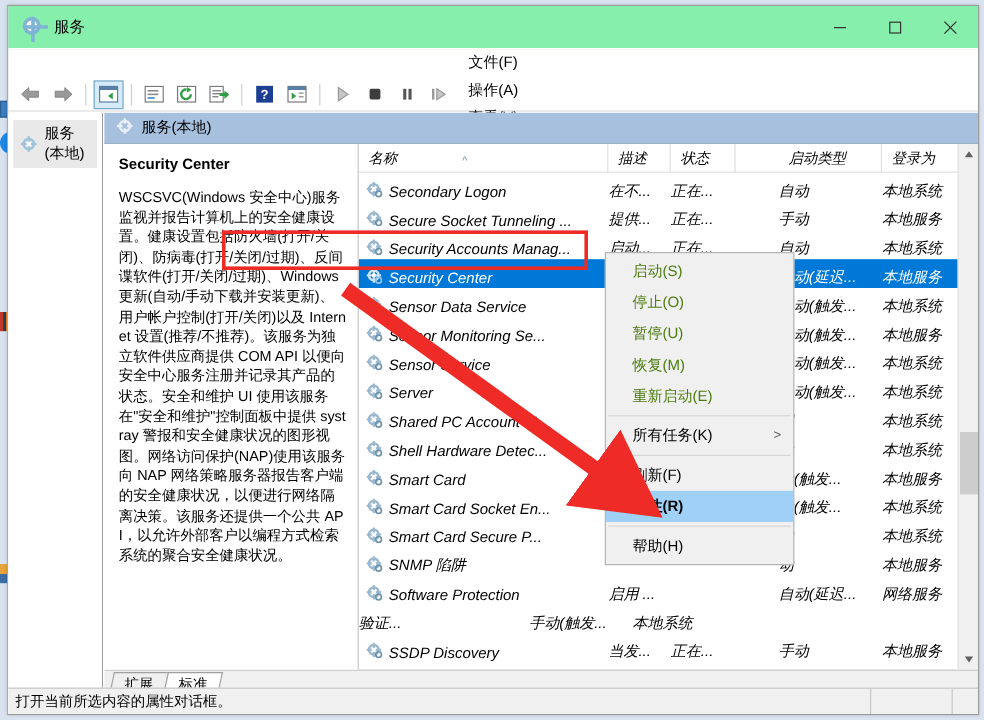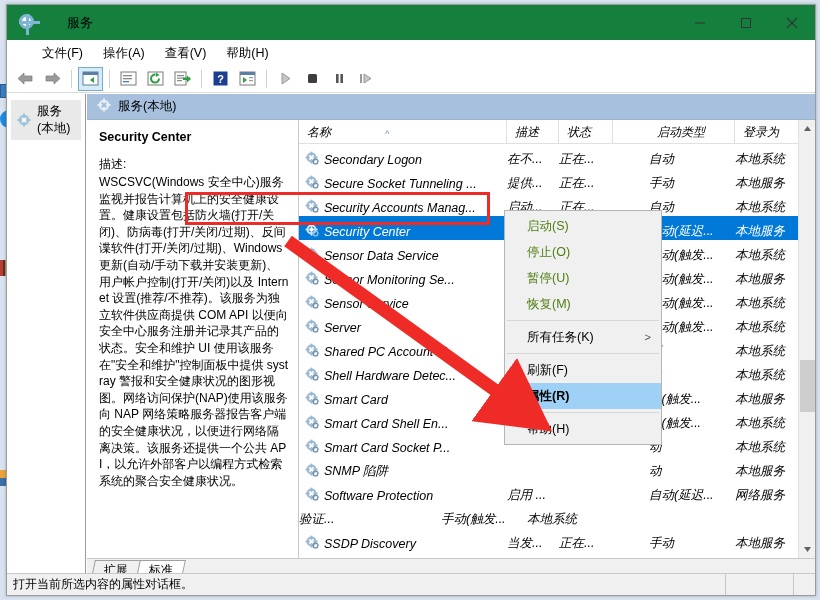--- a/index.html
+++ b/index.html
@@ -23,41 +23,41 @@
   .desk-ico4 { left:0; top:470px; width:10px; height:16px;
                background:linear-gradient(180deg,#e8a33d 0 50%, #3a6ea5 50% 100%); }
 
   
   .window {
     position:absolute; left:6px; top:4px; width:810px; height:592px;
     background:#ffffff; border:1px solid #9b9b9b;
     box-shadow: 0 0 3px rgba(0,0,0,0.25);
   }
   .titlebar {
-    height:36px; background:#15803d; display:flex; align-items:center;
-    border-bottom:1px solid #ffffff; position:relative;gap:22px;
+    height:36px; background:#86efac; display:flex; align-items:center;
+    border-bottom:1px solid #ffffff; position:relative;
   }
   .title-ico { width:18px; height:18px; margin-left:12px; margin-right:8px; position:relative; }
   .gear {
     display:block; width:15px; height:15px; border-radius:50%;
     border:3px solid #7fb4d4; background:#ffffff; position:relative;
   }
   .gear::before, .gear::after {
     content:""; position:absolute; background:#7fb4d4;
   }
   .gear::before { left:-3px; top:4px; width:21px; height:3px; }
   .gear::after  { left:4px; top:-3px; width:3px; height:21px; }
   .title-text { font-size:13px; color:#000; }
   .win-btns { position:absolute; right:0; top:0; display:flex; height:36px; }
   .win-btn { width:46px; height:36px; display:flex; align-items:center; justify-content:center;
              font-size:13px; color:#333; }
   .win-btn svg { display:block; }
 
-  .menubar { height:24px; display:flex; align-items:center; padding-left:25px;
-             background:#ffffff; font-size:12.5px; }
+  .menubar { height:24px; display:flex; align-items:center; padding-left:0;
+             background:#ffffff; font-size:12.5px;flex-direction:column; }
   .menu-item { padding:3px 10px; color:#000; }
 
   .toolbar { height:28px; display:flex; align-items:center; padding-left:6px;
              background:#ffffff; border-bottom:1px solid #dcdcdc; gap:2px; }
   .tb-btn { width:25px; height:24px; display:flex; align-items:center; justify-content:center;
             position:relative; }
   .tb-btn.sel { background:#d6ebf8; border:1px solid #7aa9c9; }
   .tb-sep { width:1px; height:18px; background:#cfcfcf; margin:0 4px; }
 
   
@@ -303,21 +303,20 @@
                 <circle cx="7" cy="7" r="2" fill="#a7c0dd"></circle>
               </svg>
           </span>
           <span class="pane-head-text">服务(本地)</span>
         </div>
 
         <div class="split">
 
           <div class="detail-pane">
             <div class="detail-title">Security Center</div>
-            <div class="detail-label">描述:</div>
             <div class="detail-desc">WSCSVC(Windows 安全中心)服务监视并报告计算机上的安全健康设置。健康设置包括防火墙(打开/关闭)、防病毒(打开/关闭/过期)、反间谍软件(打开/关闭/过期)、Windows 更新(自动/手动下载并安装更新)、用户帐户控制(打开/关闭)以及 Internet 设置(推荐/不推荐)。该服务为独立软件供应商提供 COM API 以便向安全中心服务注册并记录其产品的状态。安全和维护 UI 使用该服务在"安全和维护"控制面板中提供 systray 警报和安全健康状况的图形视图。网络访问保护(NAP)使用该服务向 NAP 网络策略服务器报告客户端的安全健康状况，以便进行网络隔离决策。该服务还提供一个公共 API，以允许外部客户以编程方式检索系统的聚合安全健康状况。</div>
           </div>
 
           <div class="list-pane">
 
             <div class="lv-header">
               <div class="lv-h c-name" style="display:block;padding-left:8px;">
                 <span>名称</span>
                 <span class="sort-caret">^</span>
               </div>
@@ -506,37 +505,37 @@
                 </div>
                 <div class="lv-row">
                   <div class="c-name">
                     <span><svg class="svc-ico" viewBox="0 0 14 14">
                         <circle cx="6.5" cy="6.5" r="4" fill="none" stroke="#9ab8cf" stroke-width="2.1"></circle>
                         <rect x="0.6" y="5.6" width="12" height="1.8" fill="#9ab8cf"></rect>
                         <rect x="5.6" y="0.6" width="1.8" height="12" fill="#9ab8cf"></rect>
                         <circle cx="6.5" cy="6.5" r="1.8" fill="#ffffff"></circle>
                         <circle cx="10.5" cy="10.5" r="2.4" fill="none" stroke="#6e93ad" stroke-width="1.4"></circle>
                       </svg></span>
-                    <span>Smart Card Shell En...</span>
+                    <span>Smart Card Socket En...</span>
                   </div>
                   <div class="c-desc"></div>
                   <div class="c-state"></div>
                   <div class="c-start">动(触发...</div>
                   <div class="c-logon">本地系统</div>
                 </div>
                 <div class="lv-row">
                   <div class="c-name">
                     <span><svg class="svc-ico" viewBox="0 0 14 14">
                         <circle cx="6.5" cy="6.5" r="4" fill="none" stroke="#9ab8cf" stroke-width="2.1"></circle>
                         <rect x="0.6" y="5.6" width="12" height="1.8" fill="#9ab8cf"></rect>
                         <rect x="5.6" y="0.6" width="1.8" height="12" fill="#9ab8cf"></rect>
                         <circle cx="6.5" cy="6.5" r="1.8" fill="#ffffff"></circle>
                         <circle cx="10.5" cy="10.5" r="2.4" fill="none" stroke="#6e93ad" stroke-width="1.4"></circle>
                       </svg></span>
-                    <span>Smart Card Socket P...</span>
+                    <span>Smart Card Secure P...</span>
                   </div>
                   <div class="c-desc"></div>
                   <div class="c-state"></div>
                   <div class="c-start">动</div>
                   <div class="c-logon">本地系统</div>
                 </div>
                 <div class="lv-row">
                   <div class="c-name">
                     <span><svg class="svc-ico" viewBox="0 0 14 14">
                         <circle cx="6.5" cy="6.5" r="4" fill="none" stroke="#9ab8cf" stroke-width="2.1"></circle>
@@ -641,20 +640,21 @@
       <span>打开当前所选内容的属性对话框。</span>
       <span class="sb-seg" style="left:718px;"></span>
       <span class="sb-seg" style="left:786px;"></span>
     </div>
 
     <div class="ctxmenu" id="ctxmenu">
         <div class="ctx-item disabled"><span>启动(S)</span></div>
         <div class="ctx-item disabled"><span>停止(O)</span></div>
         <div class="ctx-item disabled"><span>暂停(U)</span></div>
         <div class="ctx-item disabled"><span>恢复(M)</span></div>
+        <div class="ctx-item disabled"><span>重新启动(E)</span></div>
         <div class="ctx-sep"></div>
         <div class="ctx-item"><span>所有任务(K)</span><span class="ctx-arrow">&gt;</span></div>
         <div class="ctx-sep"></div>
         <div class="ctx-item"><span>刷新(F)</span></div>
         <div class="ctx-item hl"><span>属性(R)</span></div>
         <div class="ctx-sep"></div>
         <div class="ctx-item"><span>帮助(H)</span></div>
       </div>
 
   </div>

